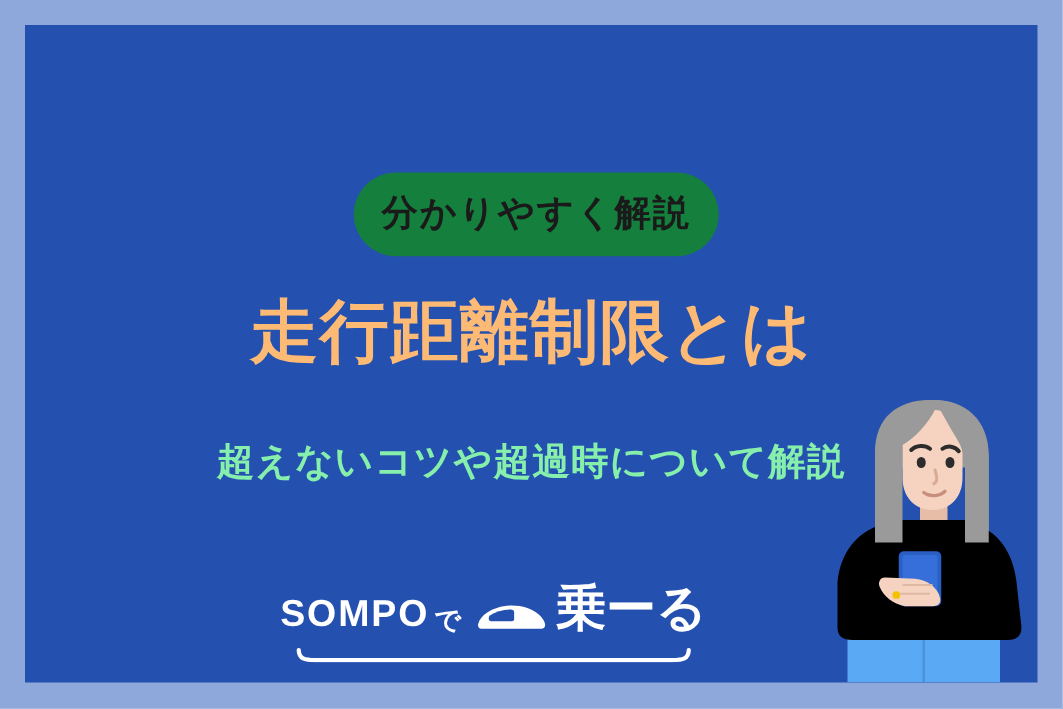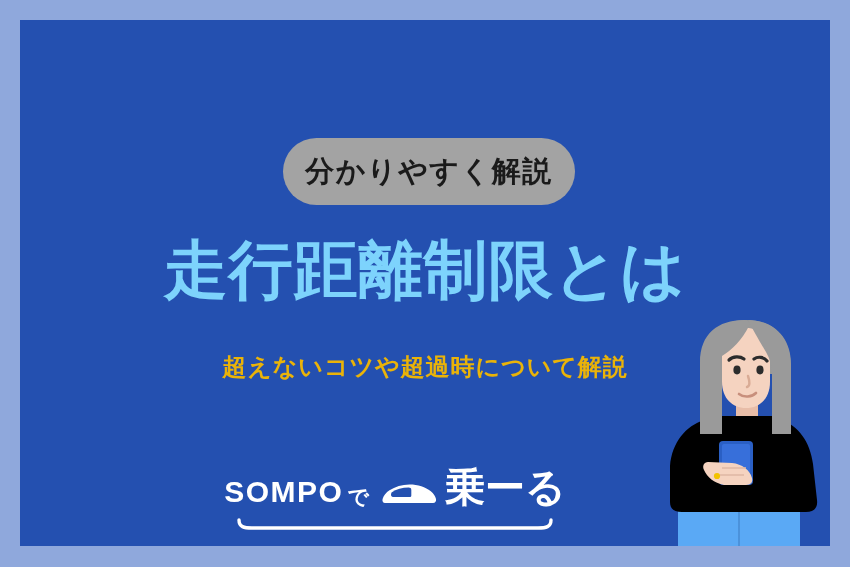--- a/index.html
+++ b/index.html
@@ -34,21 +34,21 @@
     overflow: hidden;
   }
 
   
   #badge {
     position: absolute;
     left: 263px;          
     top: 118px;           
     width: 292px;
     height: 67px;
-    background: #a3a3a3;
+    background: #15803d;
     border-radius: 34px;
     display: flex;
     align-items: center;
     justify-content: center;
     box-sizing: border-box;
   }
   #badge-text {
     color: #1a1a1a;
     font-size: 29px;
     font-weight: 700;
@@ -57,37 +57,37 @@
     white-space: nowrap;
   }
 
   
   #headline {
     position: absolute;
     left: 0;
     top: 218px;           
     width: 810px;
     text-align: center;
-    color: #7dd3fc;
-    font-size: 64px;
+    color: #fdba74;
+    font-size: 55px;
     font-weight: 700;
     line-height: 1;
     letter-spacing: 1px;
     white-space: nowrap;
   }
 
   
   #subtitle {
     position: absolute;
     left: 0;
     top: 335px;           
     width: 810px;
     text-align: center;
-    color: #eab308;
-    font-size: 24px;
+    color: #86efac;
+    font-size: 30px;
     font-weight: 700;
     line-height: 1;
     letter-spacing: 1px;
     white-space: nowrap;
   }
 
   
   #logo {
     position: absolute;
     left: 0;

